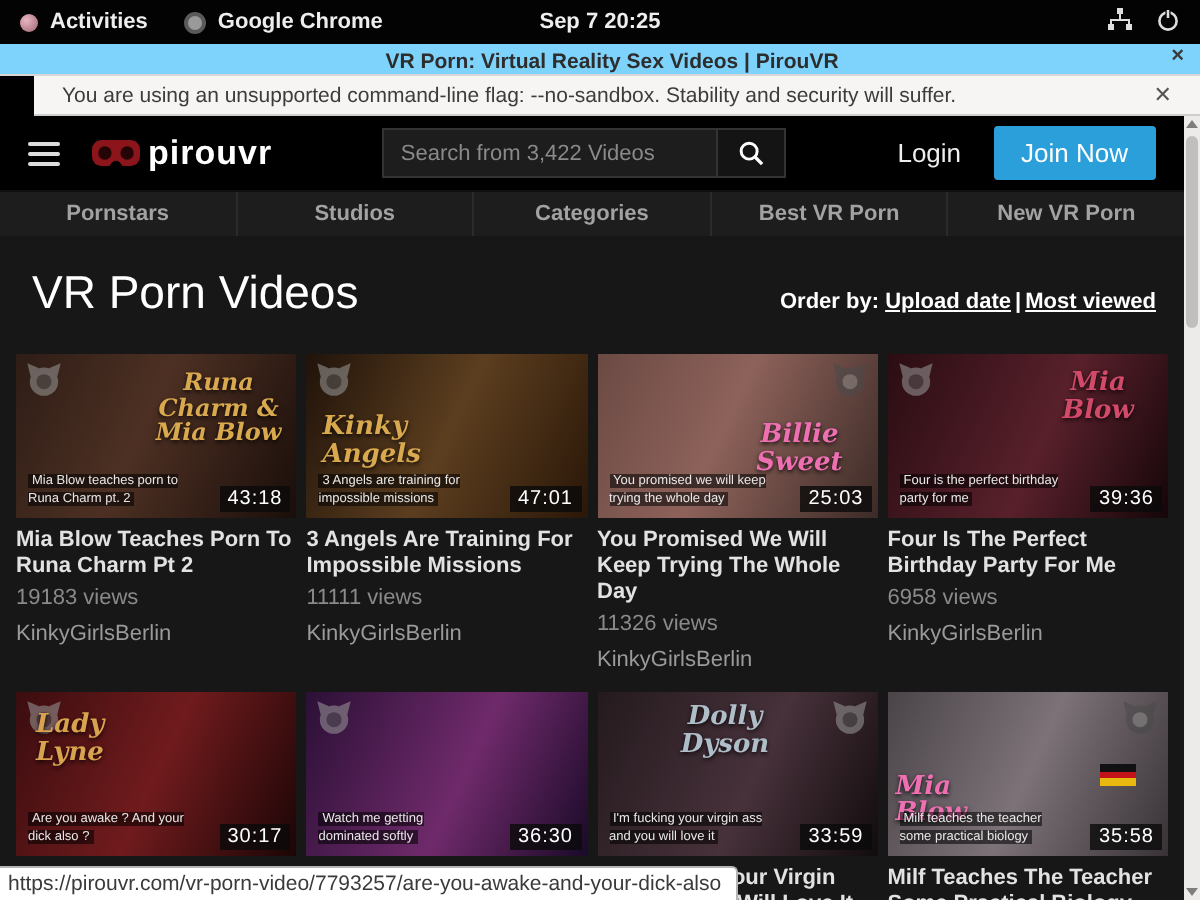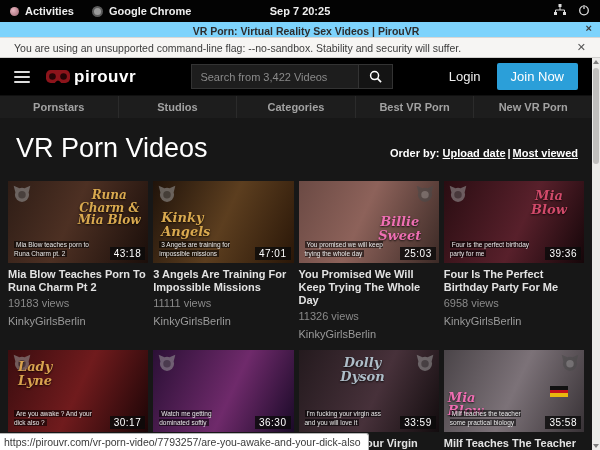--- a/index.html
+++ b/index.html
@@ -18,21 +18,21 @@
   .sys-right { margin-left:auto; display:flex; align-items:center; gap:12px; padding-right:10px; }
 
   
   .titlebar { height:16px; background:#7dd3fc; color:#2d2d2d; font-size:10.5px; font-weight:bold;
               display:flex; align-items:flex-end; justify-content:center; position:relative; flex:0 0 auto;
               border-bottom:1px solid #d8d7d5;padding-left:12px; }
   .titlebar .close { position:absolute; right:8px; top:0; font-size:11px; color:#3a3a3a; cursor:pointer; }
 
   
   .warnbar { height:20px; background:#f6f5f3; color:#3c3c3c; font-size:10.5px; display:flex;
-             align-items:center; padding:0 14px; flex:0 0 auto; border-bottom:1px solid #d0cfcd; }
+             align-items:center; padding:0 14px; flex:0 0 auto; border-bottom:1px solid #d0cfcd;margin-left:17px; }
   .warnbar .close { margin-left:auto; color:#555; font-size:11px; cursor:pointer; }
 
   
   .site { flex:1; display:flex; min-height:0; position:relative; }
   .site-main { flex:1; display:flex; flex-direction:column; min-width:0; background:#171717; }
   .vscroll { width:8px; background:#ecebe9; flex:0 0 auto; display:flex; flex-direction:column;
              align-items:center; justify-content:space-between; padding:2px 0; }
   .arrow-up { width:0; height:0; border-left:3px solid transparent; border-right:3px solid transparent;
               border-bottom:4px solid #7e7e7e; }
   .arrow-down { width:0; height:0; border-left:3px solid transparent; border-right:3px solid transparent;
@@ -56,21 +56,21 @@
 
   
   .nav { height:23px; background:#1d1d1d; display:flex; flex:0 0 auto; border-top:1px solid #101010;text-align:right; }
   .nav-item { flex:1; display:flex; align-items:center; justify-content:center; color:#a2a2a2;
               font-size:11px; font-weight:bold; border-right:1px solid #2b2b2b; cursor:pointer; }
   .nav-item:last-child { border-right:none; }
 
   
   .content { flex:1; min-height:0; overflow:hidden; padding:0 8px; }
   .page-head { display:flex; align-items:baseline; padding:15px 6px 17px 8px; }
-  .page-title { color:#fff; font-size:27px; font-weight:400; }
+  .page-title { color:#fff; font-size:23px; font-weight:400; }
   .orderby { margin-left:auto; color:#fff; font-size:11px; font-weight:bold; }
   .orderby a { color:#fff; text-decoration:underline; cursor:pointer; }
   .orderby .sep { padding:0 2px; }
 
   .grid { display:grid; grid-template-columns:repeat(4,1fr); column-gap:5px; }
   .card { display:flex; flex-direction:column; }
   .thumb { position:relative; height:82px; cursor:pointer; overflow:hidden; }
   .duration { position:absolute; right:3px; bottom:3px; background:rgba(10,10,10,.8); color:#fff;
               font-size:10px; padding:1px 4px; letter-spacing:.5px; }
   .oname { position:absolute; font-family:"DejaVu Serif", serif; font-style:italic; font-weight:bold;

